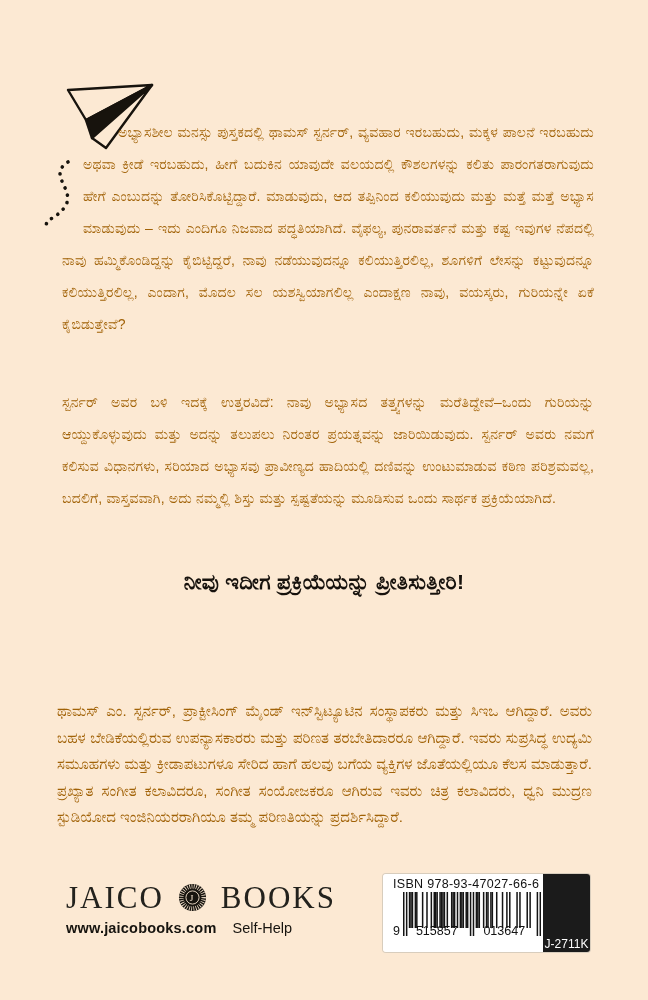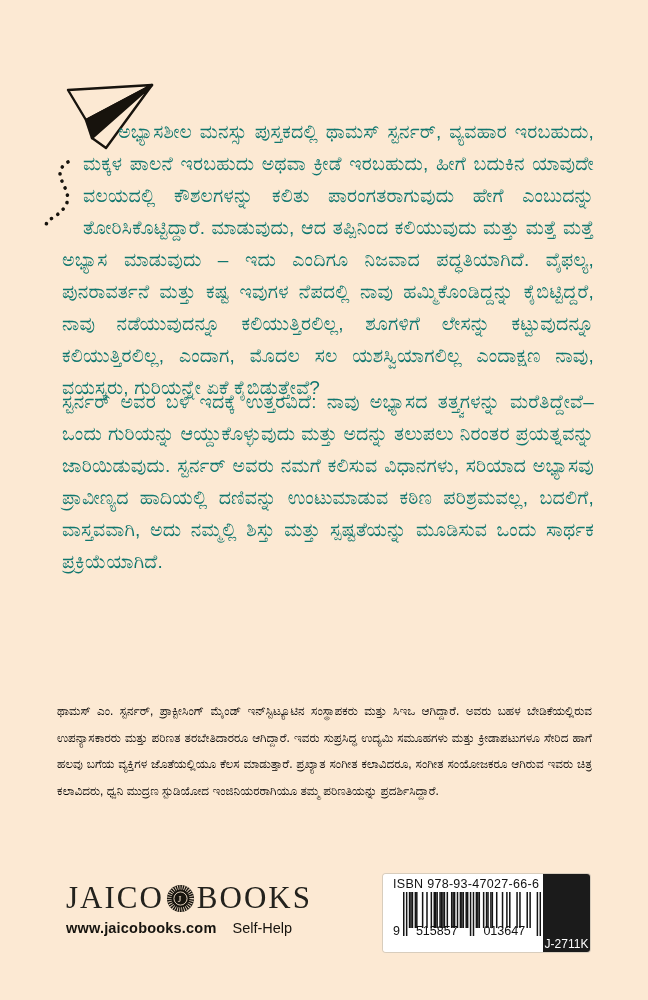--- a/index.html
+++ b/index.html
@@ -7,40 +7,40 @@
   body { font-family:"Liberation Sans", sans-serif; }
   .page {
     position:relative; width:648px; height:1000px;
     background:#fce9d3; overflow:hidden; color:#3d3831;
   }
   
   .plane { position:absolute; left:42px; top:70px; width:122px; height:168px; }
   
   .para {
     position:absolute; left:62px; right:54px;
-    font-size:19px; line-height:32px; text-align:justify;
-    color:#0f766e; letter-spacing:0.2px;
+    font-size:14px; line-height:32px; text-align:justify;
+    color:#a16207; letter-spacing:0.2px;
   }
   .para1 { top:116px; }
   .para2 { top:386px; }
   .fl1 { float:left; width:56px; height:32px; }
   .fl2 { float:left; clear:left; width:21px; height:96px; }
   .tagline {
     position:absolute; left:0; right:0; top:570px;
     text-align:center; font-weight:bold; font-size:21px;
     color:#17120d; letter-spacing:0.3px;
   }
   .author {
     position:absolute; left:57px; right:56px; top:698px;
-    font-size:12px; line-height:26.5px; text-align:justify;
-    color:#000000;
+    font-size:15px; line-height:26.5px; text-align:justify;
+    color:#a16207;
   }
   
   .publisher { position:absolute; left:66px; top:882px; }
-  .logo-row { display:flex; align-items:flex-end; gap:2px;
+  .logo-row { display:flex; align-items:center; gap:14px;
     font-family:"Liberation Serif", serif; font-size:31px;
     letter-spacing:2px; color:#23221d; line-height:1; }
   .emblem { width:29px; height:29px; display:block; }
   .logo-sub { display:flex; gap:16px; margin-top:7px;
     font-size:14.5px; color:#17140f; }
   .logo-sub .site { font-weight:bold; letter-spacing:0.2px; }
   .logo-sub .cat  { font-weight:normal; }
   
   .barcode { position:absolute; left:383px; top:874px; display:flex;
     height:78px; border-radius:3px; overflow:hidden;
@@ -69,20 +69,21 @@
     <path d="M110,15 L50,68 L64,78 Z" fill="#fce9d3" stroke="#17130d" stroke-width="2.4" stroke-linejoin="round"></path>
     <path d="M26,92 C4,106 36,120 22,138 C12,151 1,148 5,160" stroke="#17130d" stroke-width="3.6" stroke-linecap="round" stroke-dasharray="0.1 7.4"></path>
   </svg>
 
   <p class="para para1">
     <span class="fl1"></span><span class="fl2"></span><span>ಅಭ್ಯಾಸಶೀಲ ಮನಸ್ಸು ಪುಸ್ತಕದಲ್ಲಿ ಥಾಮಸ್ ಸ್ಟರ್ನರ್, ವ್ಯವಹಾರ ಇರಬಹುದು, ಮಕ್ಕಳ ಪಾಲನೆ ಇರಬಹುದು ಅಥವಾ ಕ್ರೀಡೆ ಇರಬಹುದು, ಹೀಗೆ ಬದುಕಿನ ಯಾವುದೇ ವಲಯದಲ್ಲಿ ಕೌಶಲಗಳನ್ನು ಕಲಿತು ಪಾರಂಗತರಾಗುವುದು ಹೇಗೆ ಎಂಬುದನ್ನು ತೋರಿಸಿಕೊಟ್ಟಿದ್ದಾರೆ. ಮಾಡುವುದು, ಆದ ತಪ್ಪಿನಿಂದ ಕಲಿಯುವುದು ಮತ್ತು ಮತ್ತೆ ಮತ್ತೆ ಅಭ್ಯಾಸ ಮಾಡುವುದು – ಇದು ಎಂದಿಗೂ ನಿಜವಾದ ಪದ್ಧತಿಯಾಗಿದೆ. ವೈಫಲ್ಯ, ಪುನರಾವರ್ತನೆ ಮತ್ತು ಕಷ್ಟ ಇವುಗಳ ನೆಪದಲ್ಲಿ ನಾವು ಹಮ್ಮಿಕೊಂಡಿದ್ದನ್ನು ಕೈಬಿಟ್ಟಿದ್ದರೆ, ನಾವು ನಡೆಯುವುದನ್ನೂ ಕಲಿಯುತ್ತಿರಲಿಲ್ಲ, ಶೂಗಳಿಗೆ ಲೇಸನ್ನು ಕಟ್ಟುವುದನ್ನೂ ಕಲಿಯುತ್ತಿರಲಿಲ್ಲ, ಎಂದಾಗ, ಮೊದಲ ಸಲ ಯಶಸ್ವಿಯಾಗಲಿಲ್ಲ ಎಂದಾಕ್ಷಣ ನಾವು, ವಯಸ್ಕರು, ಗುರಿಯನ್ನೇ ಏಕೆ ಕೈಬಿಡುತ್ತೇವೆ?</span>
   </p>
 
   <p class="para para2">ಸ್ಟರ್ನರ್ ಅವರ ಬಳಿ ಇದಕ್ಕೆ ಉತ್ತರವಿದೆ: ನಾವು ಅಭ್ಯಾಸದ ತತ್ತ್ವಗಳನ್ನು ಮರೆತಿದ್ದೇವೆ–ಒಂದು ಗುರಿಯನ್ನು ಆಯ್ದುಕೊಳ್ಳುವುದು ಮತ್ತು ಅದನ್ನು ತಲುಪಲು ನಿರಂತರ ಪ್ರಯತ್ನವನ್ನು ಜಾರಿಯಿಡುವುದು. ಸ್ಟರ್ನರ್ ಅವರು ನಮಗೆ ಕಲಿಸುವ ವಿಧಾನಗಳು, ಸರಿಯಾದ ಅಭ್ಯಾಸವು ಪ್ರಾವೀಣ್ಯದ ಹಾದಿಯಲ್ಲಿ ದಣಿವನ್ನು ಉಂಟುಮಾಡುವ ಕಠಿಣ ಪರಿಶ್ರಮವಲ್ಲ, ಬದಲಿಗೆ, ವಾಸ್ತವವಾಗಿ, ಅದು ನಮ್ಮಲ್ಲಿ ಶಿಸ್ತು ಮತ್ತು ಸ್ಪಷ್ಟತೆಯನ್ನು ಮೂಡಿಸುವ ಒಂದು ಸಾರ್ಥಕ ಪ್ರಕ್ರಿಯೆಯಾಗಿದೆ.</p>
 
+  <p class="tagline">ನೀವು ಇದೀಗ ಪ್ರಕ್ರಿಯೆಯನ್ನು ಪ್ರೀತಿಸುತ್ತೀರಿ!</p>
 
   <p class="author">ಥಾಮಸ್ ಎಂ. ಸ್ಟರ್ನರ್, ಪ್ರಾಕ್ಟೀಸಿಂಗ್ ಮೈಂಡ್ ಇನ್‌ಸ್ಟಿಟ್ಯೂಟಿನ ಸಂಸ್ಥಾಪಕರು ಮತ್ತು ಸಿಇಒ ಆಗಿದ್ದಾರೆ. ಅವರು ಬಹಳ ಬೇಡಿಕೆಯಲ್ಲಿರುವ ಉಪನ್ಯಾಸಕಾರರು ಮತ್ತು ಪರಿಣತ ತರಬೇತಿದಾರರೂ ಆಗಿದ್ದಾರೆ. ಇವರು ಸುಪ್ರಸಿದ್ಧ ಉದ್ಯಮಿ ಸಮೂಹಗಳು ಮತ್ತು ಕ್ರೀಡಾಪಟುಗಳೂ ಸೇರಿದ ಹಾಗೆ ಹಲವು ಬಗೆಯ ವ್ಯಕ್ತಿಗಳ ಜೊತೆಯಲ್ಲಿಯೂ ಕೆಲಸ ಮಾಡುತ್ತಾರೆ. ಪ್ರಖ್ಯಾತ ಸಂಗೀತ ಕಲಾವಿದರೂ, ಸಂಗೀತ ಸಂಯೋಜಕರೂ ಆಗಿರುವ ಇವರು ಚಿತ್ರ ಕಲಾವಿದರು, ಧ್ವನಿ ಮುದ್ರಣ ಸ್ಟುಡಿಯೋದ ಇಂಜಿನಿಯರರಾಗಿಯೂ ತಮ್ಮ ಪರಿಣತಿಯನ್ನು ಪ್ರದರ್ಶಿಸಿದ್ದಾರೆ.</p>
 
   <div class="publisher">
     <div class="logo-row">
       <span>JAICO</span>
       <svg class="emblem" viewBox="0 0 30 30">
         <circle cx="15" cy="15" r="14" fill="#17140e"></circle>
         <circle cx="15" cy="15" r="11.5" fill="none" stroke="#fce9d3" stroke-width="4.6" stroke-dasharray="0.8 1.5"></circle>
         <circle cx="15" cy="15" r="6.8" fill="#17140e" stroke="#fce9d3" stroke-width="0.9"></circle>

